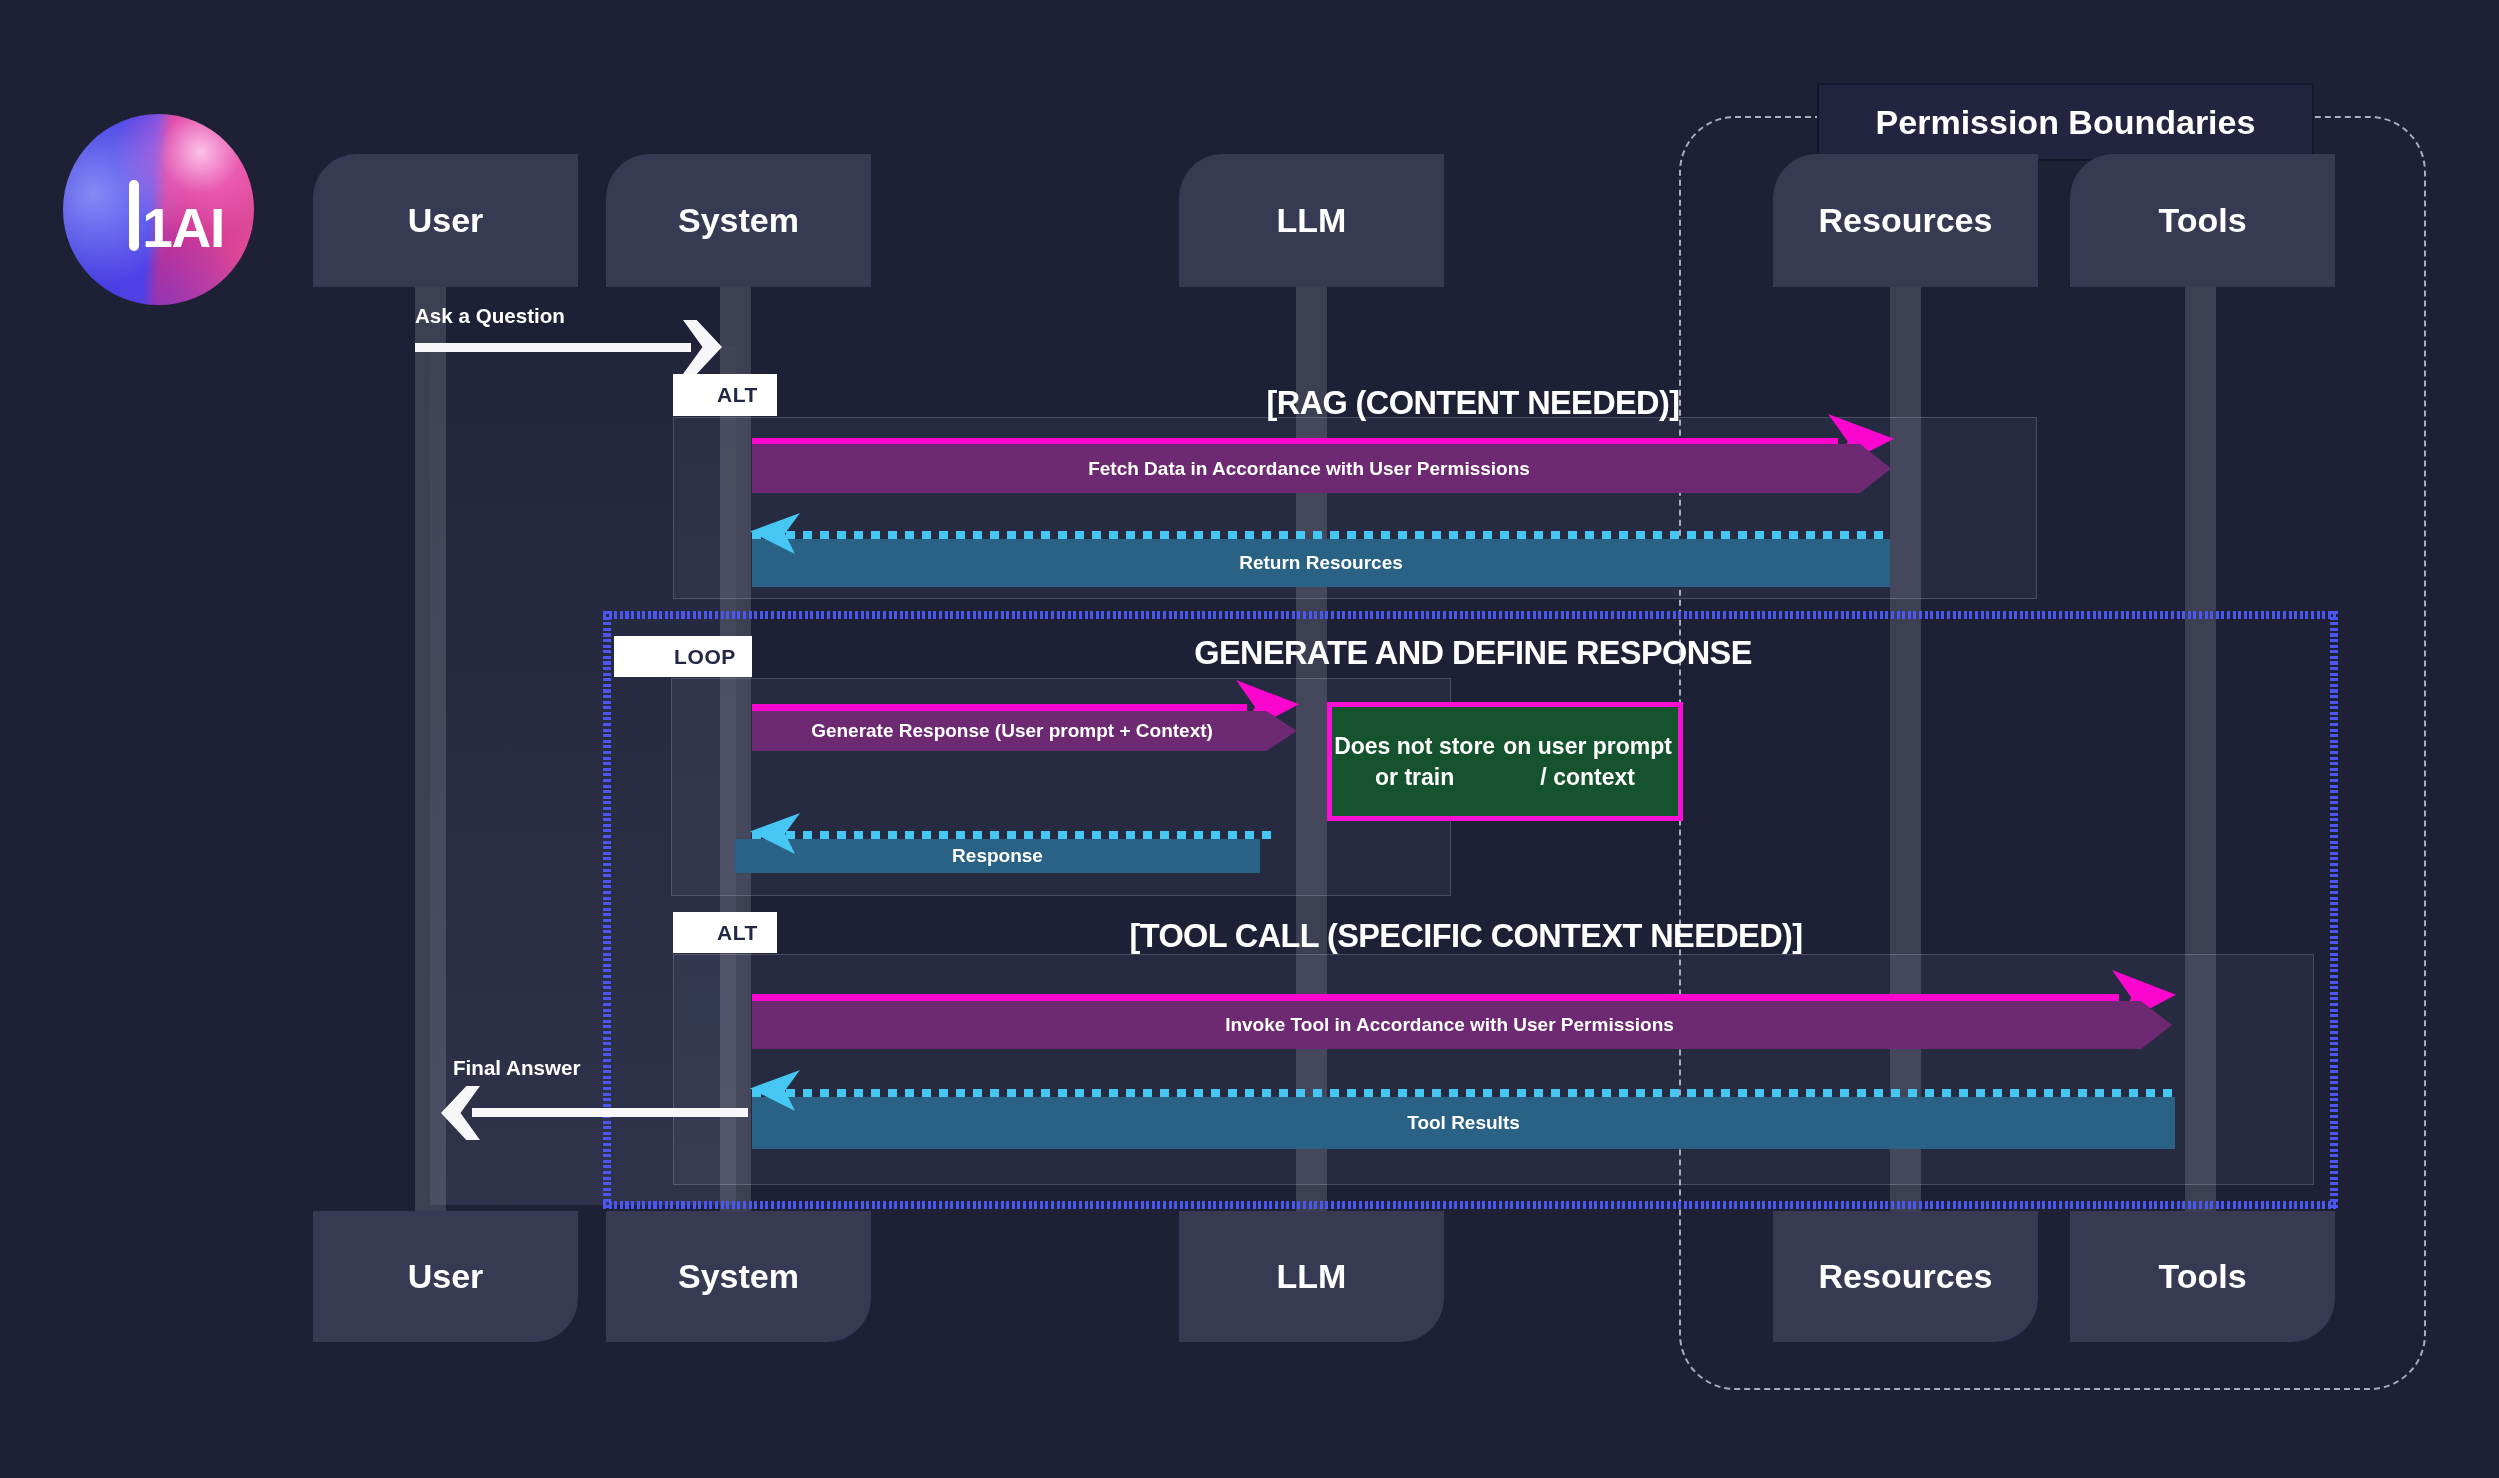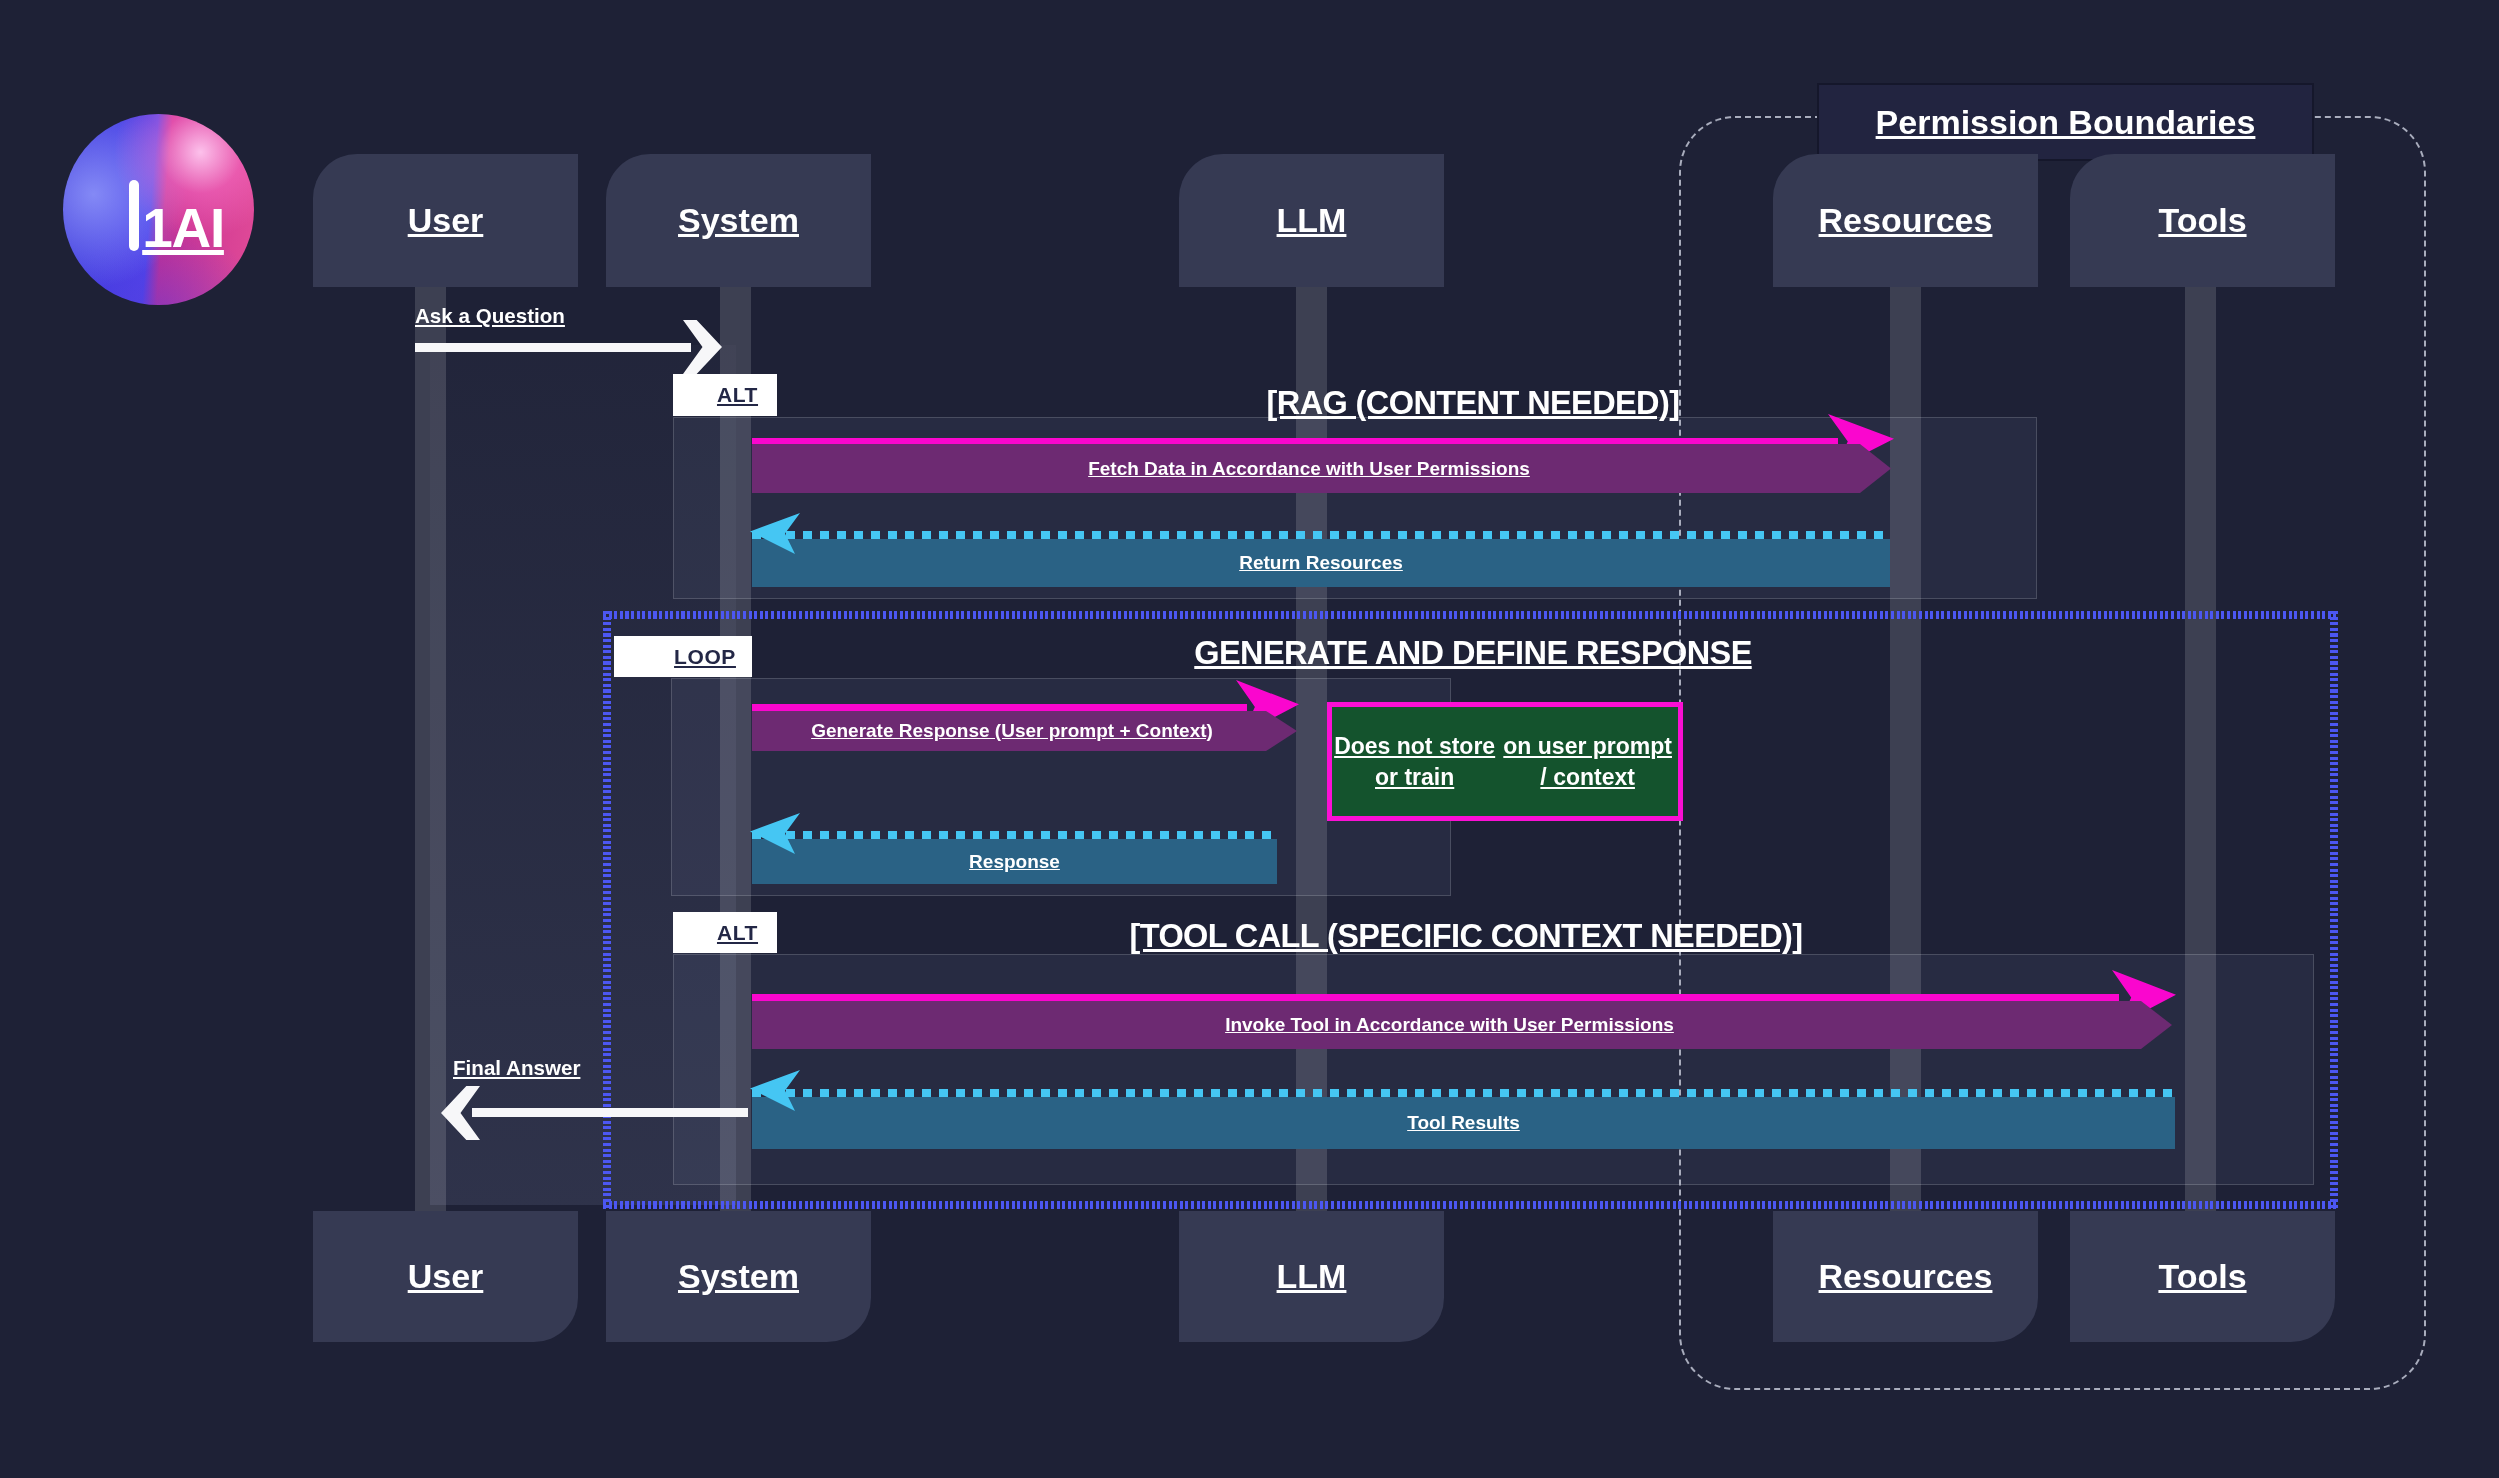--- a/index.html
+++ b/index.html
@@ -2,21 +2,21 @@
 <html style="font-size:10px"><head>
 <meta charset="utf-8">
 <style>
   html,body{margin:0;padding:0;background:#1e2136;}
   .canvas{
     position:relative;width:2500px;height:1478px;overflow:hidden;
     background:#1e2136;
     font-family:"Liberation Sans","DejaVu Sans",sans-serif;
     color:#ffffff;
   }
-  .abs{position:absolute;text-decoration:underline;}
+  .abs{position:absolute;}
 
   
   .logo{
     left:63px;top:114px;width:191px;height:191px;border-radius:50%;
     background:
       radial-gradient(circle at 72% 20%, rgba(255,200,240,0.95) 0%, rgba(255,120,205,0.45) 20%, rgba(255,120,205,0) 42%),
       radial-gradient(circle at 16% 42%, rgba(160,170,255,0.7) 0%, rgba(160,170,255,0) 48%),
       radial-gradient(circle at 50% 108%, rgba(90,60,220,0.55) 0%, rgba(90,60,220,0) 45%),
       linear-gradient(95deg,#3c38da 0%,#4b43ea 46%,#c92f90 53%,#e04b98 100%);
     display:flex;align-items:flex-end;justify-content:center;
@@ -160,21 +160,21 @@
   <div class="abs m-line" style="left:752px;top:704px;width:495px;height:6.9px"></div>
   <div class="abs m-tri" style="left:1236px;top:680px;width:63px;height:54px"></div>
   <div class="abs m-body" style="left:752px;top:711px;width:545px;height:40px">Generate Response (User prompt + Context)</div>
 
   <div class="abs note-box">
     <div>Does not store or train</div>
     <div>on user prompt / context</div>
   </div>
 
   <div class="abs t-dotted" style="left:752px;top:831px;width:525px"></div>
-  <div class="abs t-body" style="left:752px;top:839px;width:525px;height:45px">Response</div>
+  <div class="abs t-body" style="left:735px;top:839px;width:525px;height:34px">Response</div>
   <div class="abs t-head" style="left:750px;top:813px;width:50px;height:41px"></div>
 
   <div class="abs frame-label" style="left:673px;top:912px;width:79px;height:41px">ALT</div>
   <div class="abs sec-title" style="left:966px;top:918px;width:1000px">[TOOL CALL (SPECIFIC CONTEXT NEEDED)]</div>
   <div class="abs panel" style="left:673px;top:954px;width:1639px;height:229px"></div>
 
   <div class="abs m-line" style="left:752px;top:994px;width:1367px;height:6.9px"></div>
   <div class="abs m-tri" style="left:2112px;top:970px;width:64px;height:55px"></div>
   <div class="abs m-body" style="left:752px;top:1001px;width:1420px;height:48px">Invoke Tool in Accordance with User Permissions</div>
 

